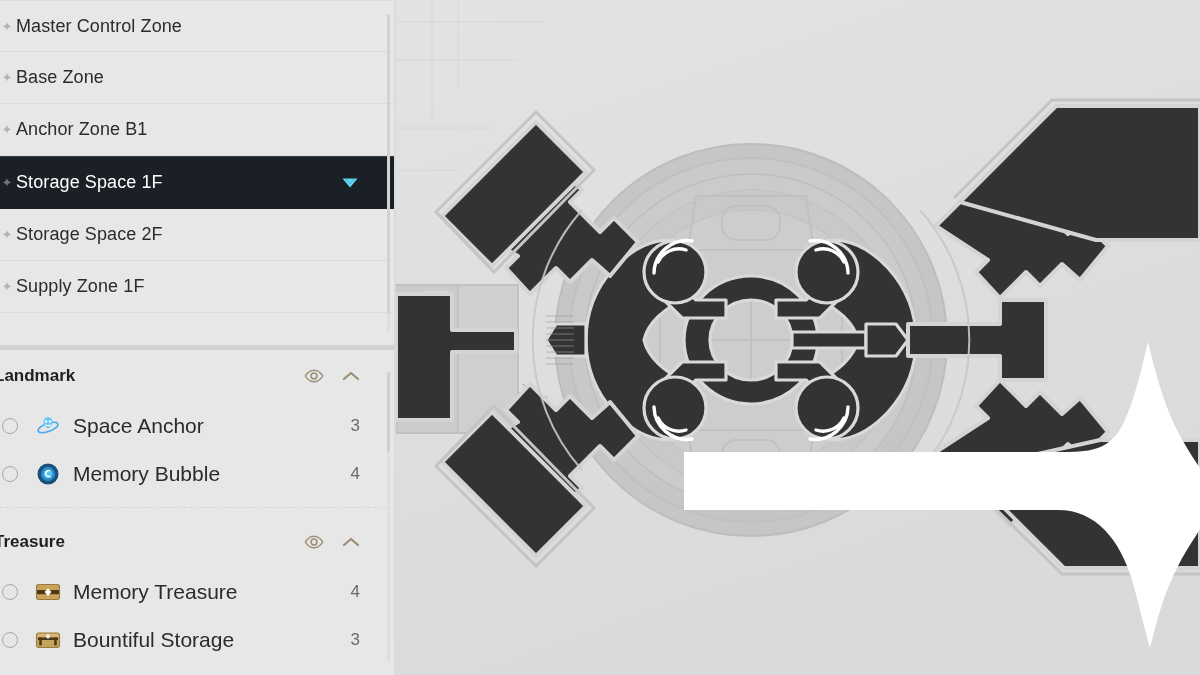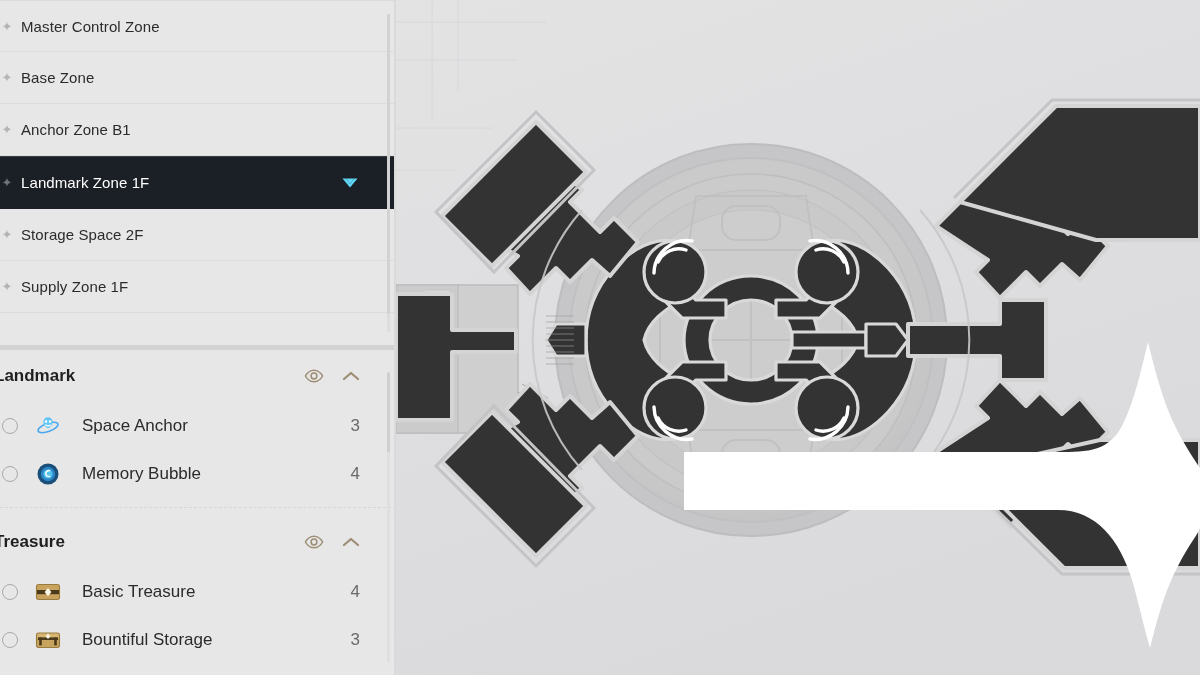--- a/index.html
+++ b/index.html
@@ -38,22 +38,21 @@
   }
   .zone-row:first-child { border-top: 1px solid #dcdcdc; }
   .zone-row .sparkle {
     width: 18px; margin-left: -6px;
     font-size: 13px; line-height: 1;
     color: #b4b4b4;
     text-align: center;
     flex: 0 0 18px;
   }
   .zone-row .zlabel {
-    margin-left: 5px;
-    font-size: 15px;
+    font-size: 18px;
     color: #2b2b2b;
     letter-spacing: .1px;
     white-space: nowrap;
   }
   .zone-row.selected {
     background: #1b1f26;
     border-bottom: 1px solid #1b1f26;
     border-top: 1px solid #3a3f46;
     height: 53px;
   }
@@ -128,22 +127,22 @@
   }
   .item-icon {
     flex: 0 0 26px;
     width: 26px; height: 26px;
     margin-left: 17px;
     display: flex; align-items: center; justify-content: center;
     line-height: 0;
   }
   .item-icon svg { display: block; }
   .item-label {
-    margin-left: 21px;
-    font-size: 17px;
+    margin-left: 12px;
+    font-size: 21px;
     color: #2b2b2b;
     white-space: nowrap;
   }
   .item-count {
     position: absolute; right: 36px; top: 50%;
     transform: translateY(-50%);
     font-size: 17px;
     color: #6a6a6a;
   }
 
@@ -201,21 +200,21 @@
         <span class="zlabel">Base Zone</span>
       </div>
 
       <div class="zone-row">
         <span class="sparkle">✦</span>
         <span class="zlabel">Anchor Zone B1</span>
       </div>
 
       <div class="zone-row selected">
         <span class="sparkle">✦</span>
-        <span class="zlabel">Landmark Zone 1F</span>
+        <span class="zlabel">Storage Space 1F</span>
         <span class="zone-chevron">
           <svg width="20" height="14" viewBox="0 0 20 14">
             <path d="M2.5 2.5 L10 11.5 L17.5 2.5 L14.5 2.5 L10 7.8 L5.5 2.5 Z" fill="#5fd8f5"></path>
             <path d="M5.5 2.5 L10 7.8 L14.5 2.5 Z" fill="#5fd8f5"></path>
           </svg>
         </span>
       </div>
 
       <div class="zone-row">
         <span class="sparkle">✦</span>
@@ -303,21 +302,21 @@
       <div class="filter-row">
         <span class="radio-circle"></span>
         <span class="item-icon">
           <svg width="26" height="22" viewBox="0 0 26 22">
             <rect x="1.5" y="3.5" width="23" height="15" rx="2.2" fill="#c8a35e"></rect>
             <rect x="1.5" y="9" width="23" height="4.2" fill="#4a3a1c"></rect>
             <path d="M13 7 L16.4 11.1 L13 15.2 L9.6 11.1 Z" fill="#fffbe8"></path>
             <rect x="1.5" y="3.5" width="23" height="15" rx="2.2" fill="none" stroke="#9a7b3e" stroke-width="1.1"></rect>
           </svg>
         </span>
-        <span class="item-label">Basic Treasure</span>
+        <span class="item-label">Memory Treasure</span>
         <span class="item-count">4</span>
       </div>
 
       <div class="filter-row">
         <span class="radio-circle"></span>
         <span class="item-icon">
           <svg width="26" height="22" viewBox="0 0 26 22">
             <rect x="1.5" y="4" width="23" height="14.5" rx="2.2" fill="#c8a35e"></rect>
             <rect x="1.5" y="4" width="23" height="5" rx="2.2" fill="#d8b571"></rect>
             <rect x="3" y="8.4" width="20" height="2.6" fill="#4a3a1c"></rect>

